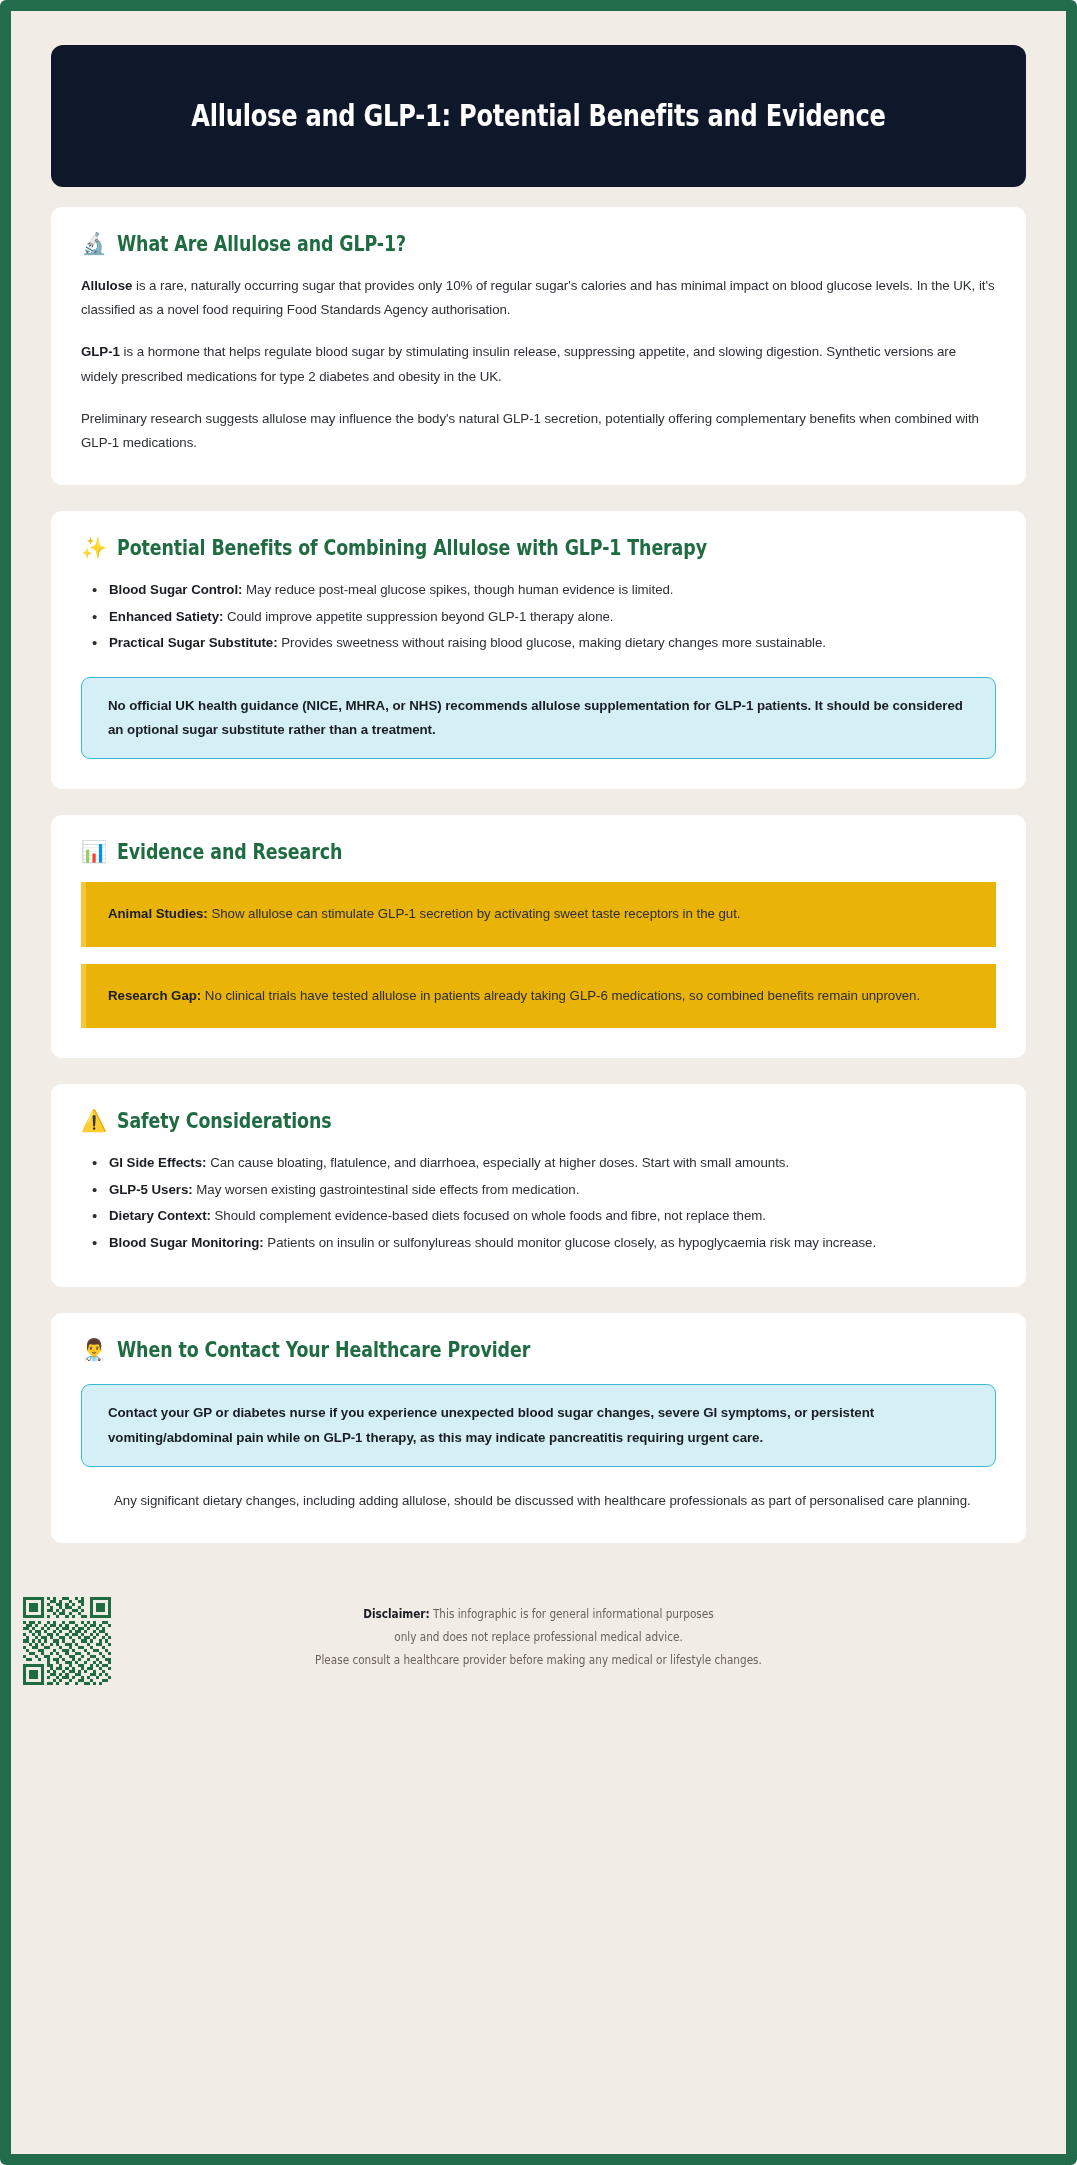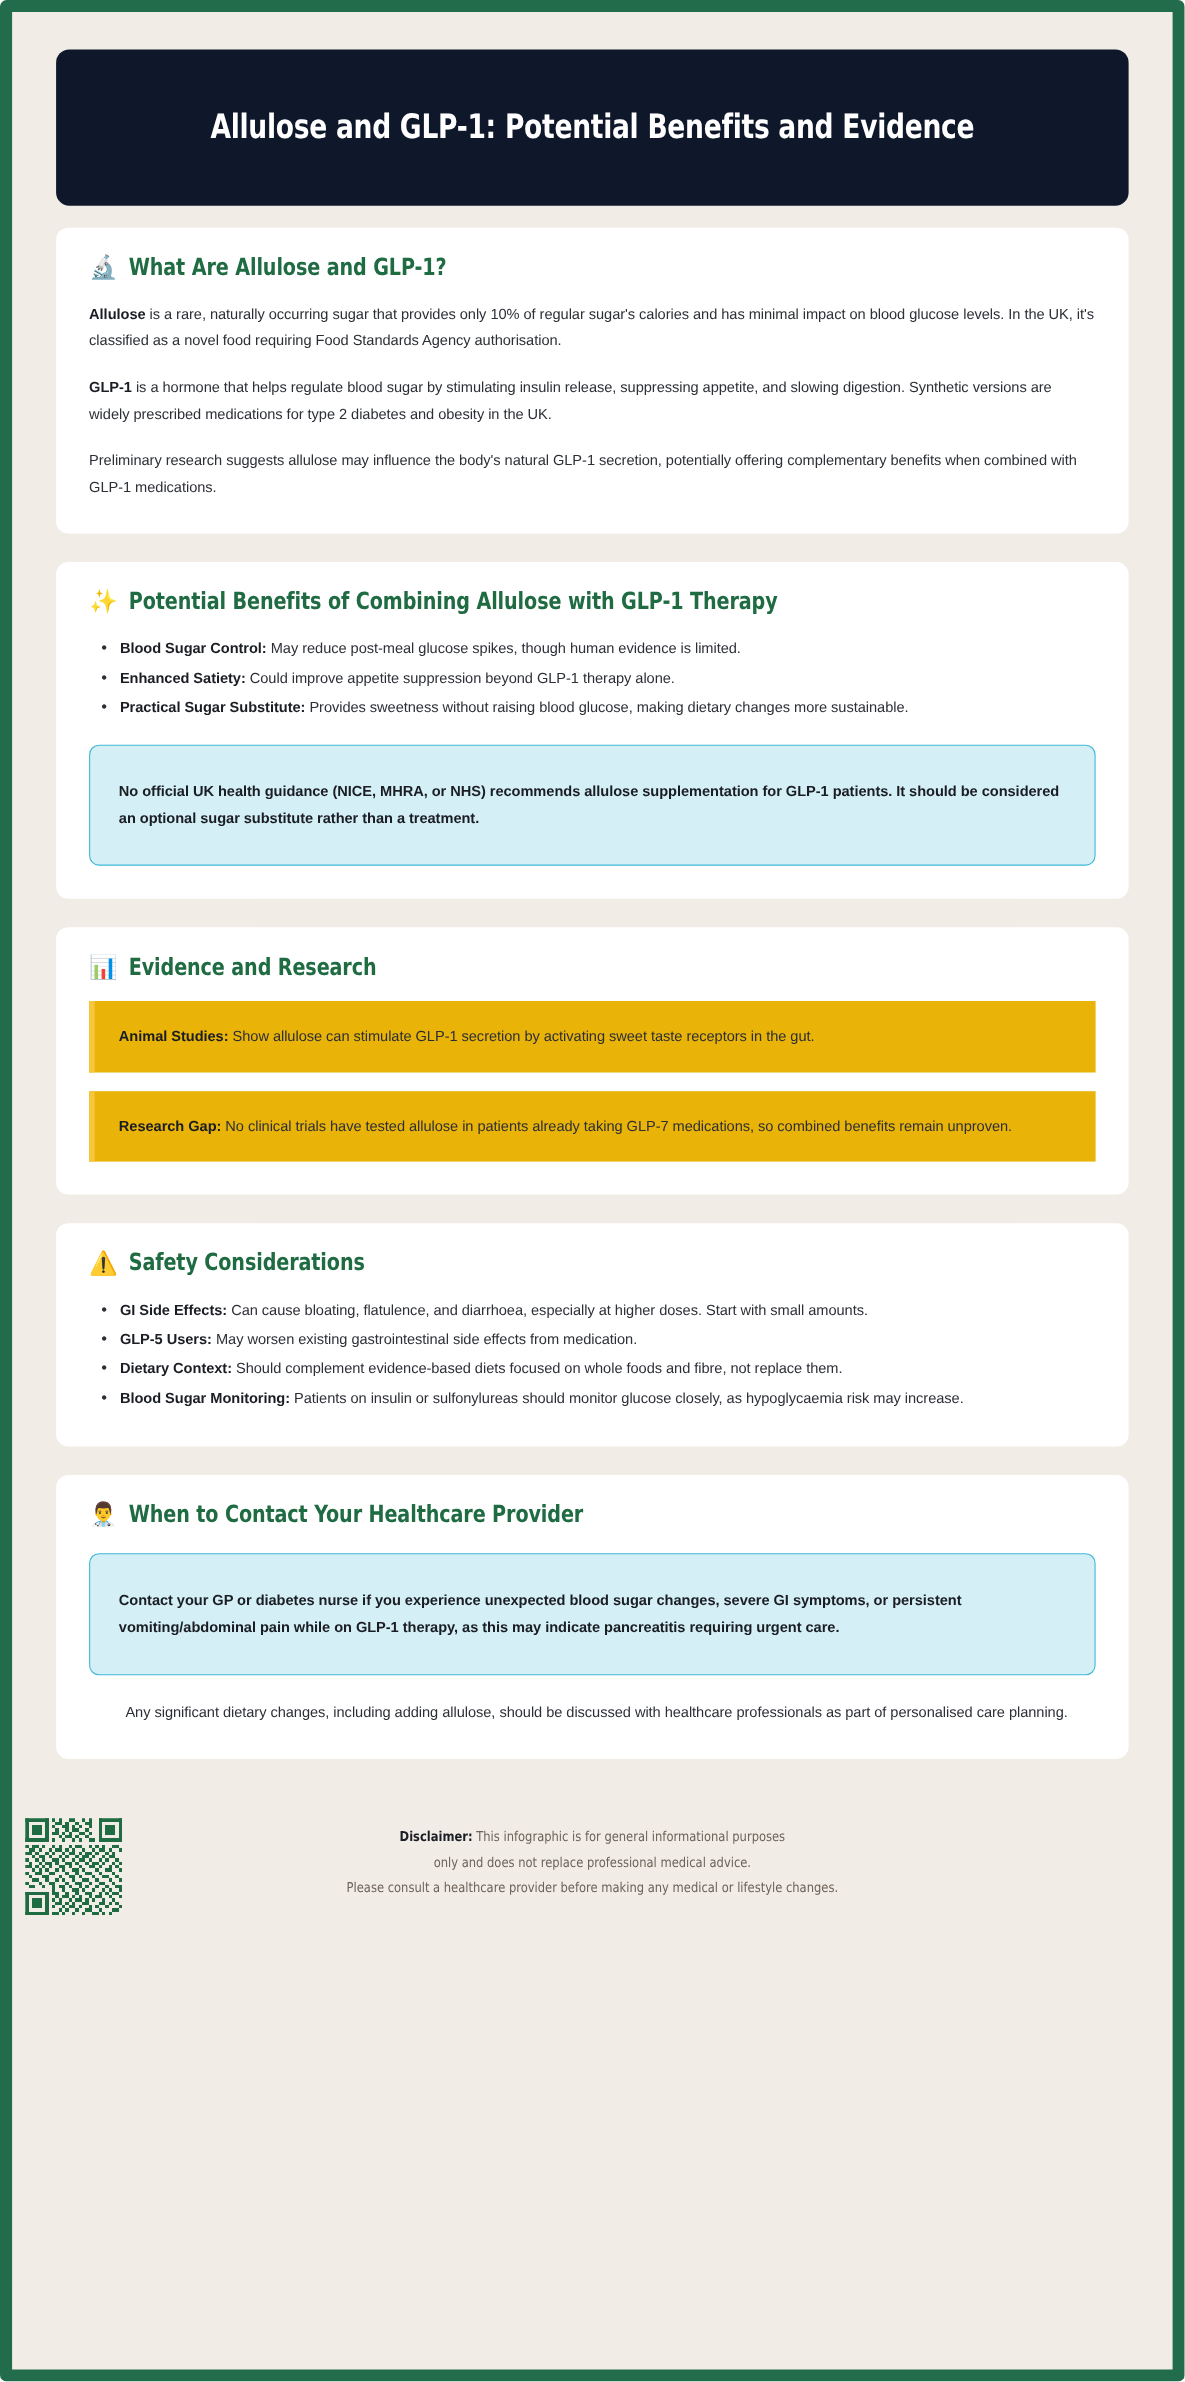--- a/index.html
+++ b/index.html
@@ -110,21 +110,21 @@
     font-size: 15px;
     color: #2c2f36;
   }
 
   
   .note {
     margin-top: 22px;
     background: #d4f0f6;
     border: 1.6px solid #3fb8d4;
     border-radius: 9px;
-    padding: 30px 26px;
+    padding: 16px 26px;
     color: #1a1d23;
     font-size: 13.3px;
     font-weight: bold;
     line-height: 1.82;
     letter-spacing: -0.05px;
   }
 
   
   .ev {
     background: #eab308;
@@ -207,21 +207,21 @@
 
   <div class="card">
     <div class="sec-head">
       <span class="sec-emoji">📊</span>
       <span class="sec-title">Evidence and Research</span>
     </div>
     <div class="ev">
       <b>Animal Studies:</b><span> Show allulose can stimulate GLP-1 secretion by activating sweet taste receptors in the gut.</span>
     </div>
     <div class="ev">
-      <b>Research Gap:</b><span> No clinical trials have tested allulose in patients already taking GLP-7 medications, so combined benefits remain unproven.</span>
+      <b>Research Gap:</b><span> No clinical trials have tested allulose in patients already taking GLP-6 medications, so combined benefits remain unproven.</span>
     </div>
   </div>
 
   <div class="card">
     <div class="sec-head">
       <span class="sec-emoji">⚠️</span>
       <span class="sec-title">Safety Considerations</span>
     </div>
     <ul class="blist">
       <li>

